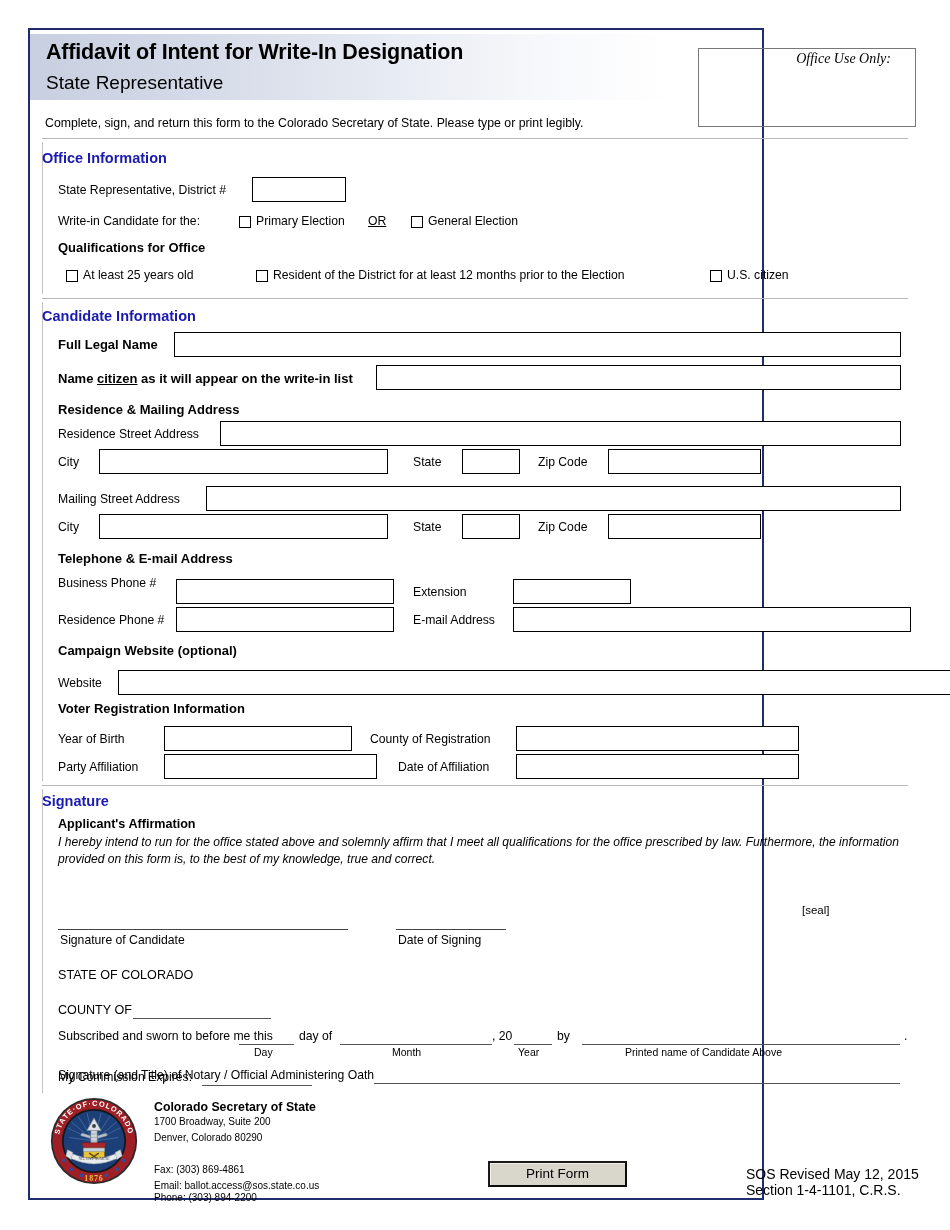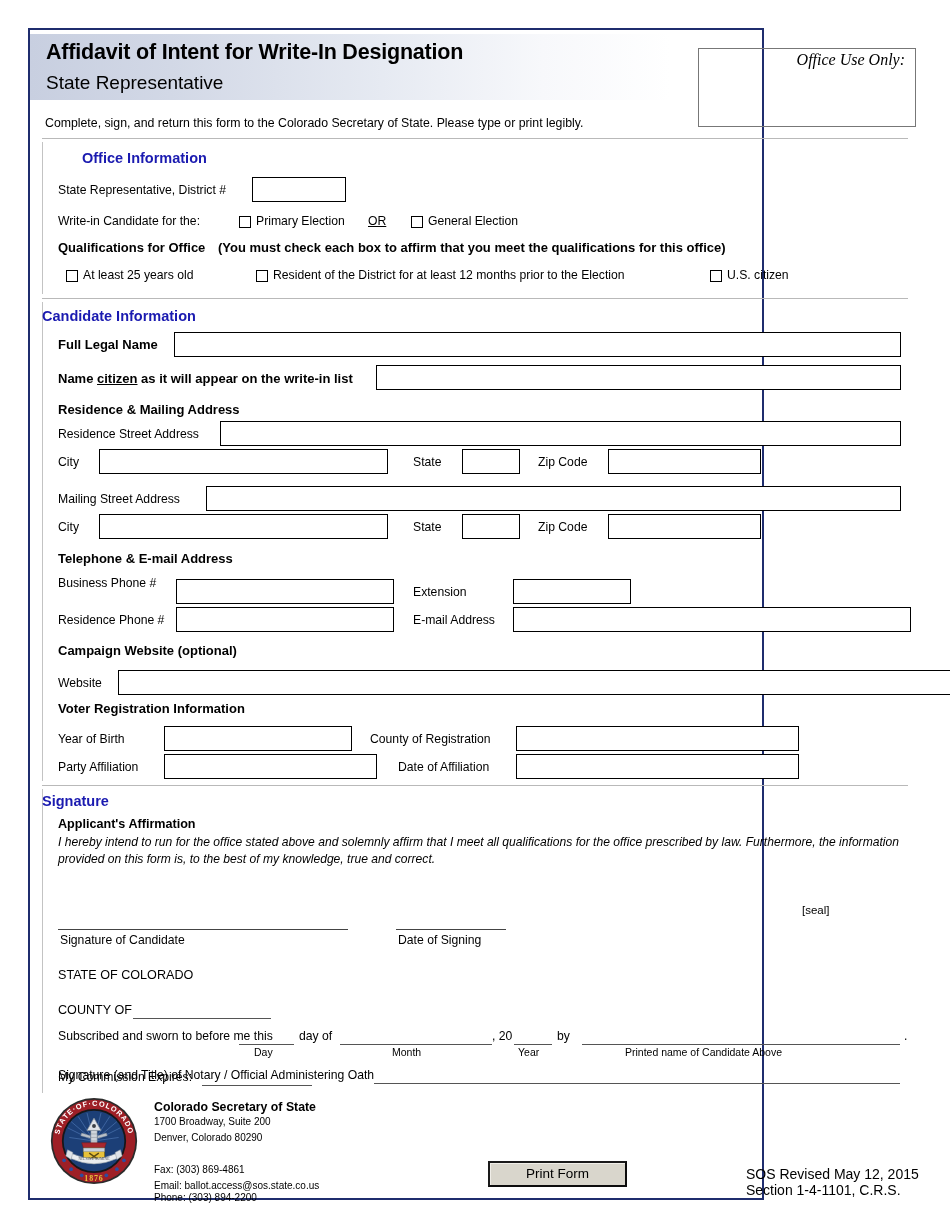--- a/index.html
+++ b/index.html
@@ -72,25 +72,25 @@
     position: absolute;
     left: 668px;
     top: 18px;
     width: 218px;
     height: 79px;
     border: 1px solid #777777;
     box-sizing: border-box;
   }
   .office-use-label {
     position: absolute;
-    right: 10px;
+    right: 24px;
     top: 2px;
     font-family: "Liberation Serif", serif;
     font-style: italic;
-    font-size: 16px;
+    font-size: 14px;
   }
 
   
   .section {
     position: absolute;
     left: 0;
     width: 890px;
   }
   .section-rule {
     position: absolute;
@@ -227,34 +227,33 @@
   <div class="instructions">Complete, sign, and return this form to the Colorado Secretary of State. Please type or print legibly.</div>
 
   <div class="office-use-box">
     <span class="office-use-label">Office Use Only:</span>
   </div>
 
   <div class="section" style="top:108px; height:160px;">
     <div class="section-rule" style="top:0;"></div>
     <div class="section-accent" style="top:4px; height:152px;"></div>
 
-    <div class="section-heading" style="top:12px;margin-left:40px;">Office Information</div>
+    <div class="section-heading" style="top:12px;">Office Information</div>
 
     <div class="lbl" style="left:28px; top:45px;">State Representative, District #</div>
     <div class="fld" style="left:222px; top:39px; width:94px; height:25px;"></div>
 
     <div class="lbl" style="left:28px; top:76px;">Write-in Candidate for the:</div>
     <div class="cbox" style="left:209px; top:78px;"></div>
     <div class="lbl" style="left:226px; top:76px;">Primary Election</div>
     <div class="lbl u" style="left:338px; top:76px;">OR</div>
     <div class="cbox" style="left:381px; top:78px;"></div>
     <div class="lbl" style="left:398px; top:76px;">General Election</div>
 
     <div class="lbl-b" style="left:28px; top:102px;">Qualifications for Office</div>
-    <div class="lbl-b" style="left:188px; top:102px;">(You must check each box to affirm that you meet the qualifications for this office)</div>
 
     <div class="cbox" style="left:36px; top:132px;"></div>
     <div class="lbl" style="left:53px; top:130px;">At least 25 years old</div>
 
     <div class="cbox" style="left:226px; top:132px;"></div>
     <div class="lbl" style="left:243px; top:130px;">Resident of the District for at least 12 months prior to the Election</div>
 
     <div class="cbox" style="left:680px; top:132px;"></div>
     <div class="lbl" style="left:697px; top:130px;">U.S. citizen</div>
   </div>

